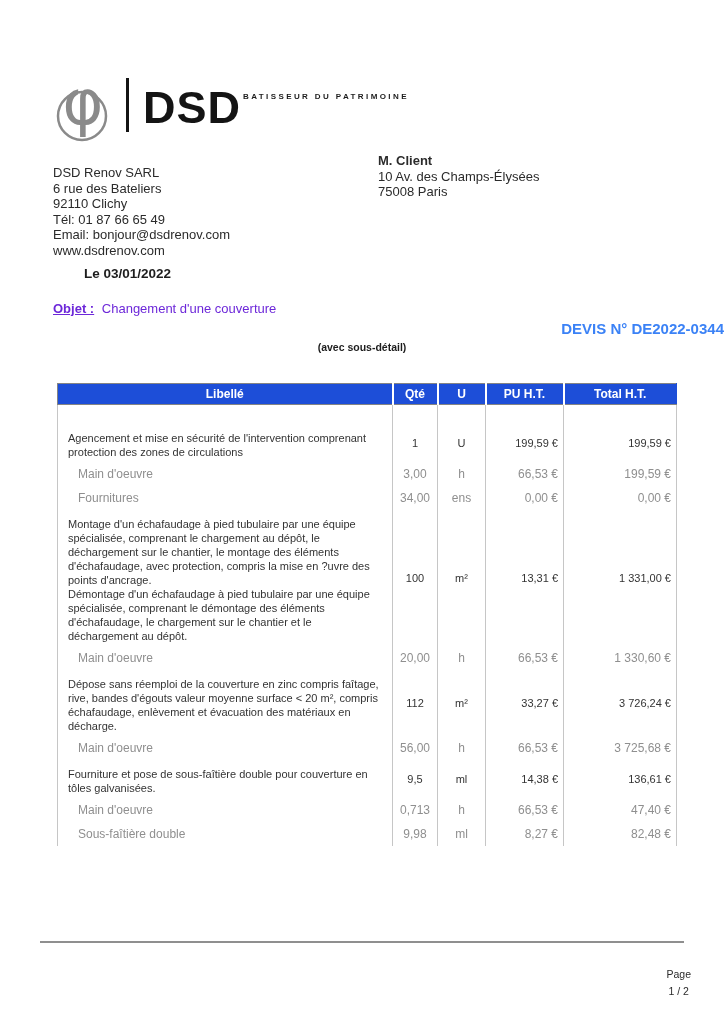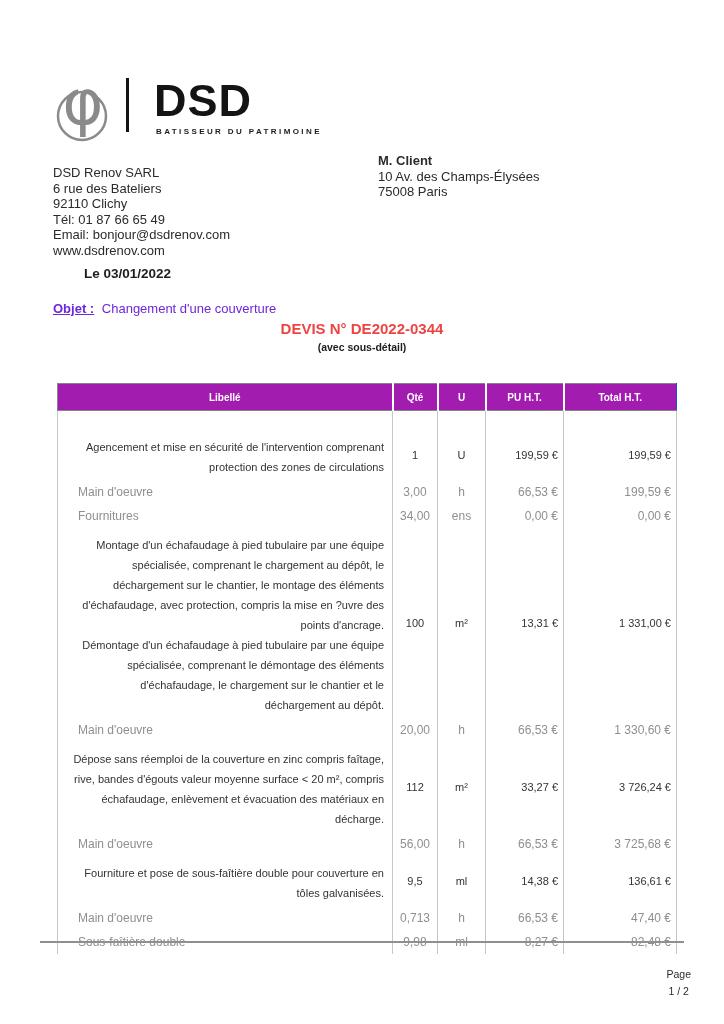--- a/index.html
+++ b/index.html
@@ -17,21 +17,21 @@
   
   .logo-block {
     position: absolute; left: 52px; top: 74px;
     display: flex; align-items: center;
   }
   .logo-mark { display: block; }
   .logo-divider {
     width: 3px; height: 54px; background: #141414;
     margin: 0 14px 6px 10px;
   }
-  .logo-text { display: flex; flex-direction: column; margin-left: 11px; }
+  .logo-text { display: flex; flex-direction: row; }
   .logo-name {
     font-size: 45px; font-weight: 800; letter-spacing: 1px;
     color: #141414; line-height: 42px;
   }
   .logo-tagline {
     font-size: 8px; font-weight: bold; letter-spacing: 2.4px;
     color: #1c1c1c; margin-top: 5px; margin-left: 2px;
   }
 
   
@@ -50,49 +50,49 @@
     position: absolute; left: 53px; top: 266px;
     font-size: 13.5px; font-weight: bold; color: #1d1d1d; padding-left: 31px;
   }
   .objet-line {
     position: absolute; left: 53px; top: 301px;
     font-size: 13px; color: #6d28d9;
   }
   .objet-label { font-weight: bold; text-decoration: underline; margin-right: 4px; }
   .devis-title {
     position: absolute; left: 0; right: 0; top: 320px;
-    text-align: center; font-size: 15px; font-weight: bold; color: #ef4444;
+    text-align: right; font-size: 15px; font-weight: bold; color: #3b82f6;
   }
   .devis-subtitle {
     position: absolute; left: 0; right: 0; top: 341px;
     text-align: center; font-size: 10.5px; font-weight: bold; color: #1d1d1d;
   }
 
   
   table.quote {
     position: absolute; left: 57px; top: 383px;
     width: 619px; border-collapse: collapse; table-layout: fixed;
   }
   table.quote thead th {
-    background: #a21caf; color: #ffffff;
-    font-size: 10px; font-weight: bold; text-align: center;
-    padding: 3px 2px; height: 27px;
+    background: #1d4ed8; color: #ffffff;
+    font-size: 12px; font-weight: bold; text-align: center;
+    padding: 3px 2px; height: 21px;
     border-top: 1px solid #848484; border-bottom: 1px solid #848484;
     border-right: 2px solid #ffffff;
   }
   table.quote thead th:first-child { border-left: 1px solid #848484; }
   table.quote thead th:last-child  { border-right: 1px solid #1d4ed8; }
   table.quote tbody td {
     border-left: 1px solid #c6c6c6; border-right: 1px solid #c6c6c6;
   }
   tr.spacer-row td { height: 19px; }
   tr.row-main td { font-size: 11px; color: #333333; vertical-align: middle; }
   tr.row-main td.col-libelle {
-    padding: 7px 8px 3px 10px; line-height: 20px;
-    white-space: pre-line; text-align: right; vertical-align: top;
+    padding: 7px 8px 3px 10px; line-height: 14px;
+    white-space: pre-line; text-align: left; vertical-align: top;
   }
   td.col-qte, td.col-u { text-align: center; }
   td.col-pu, td.col-total { text-align: right; padding-right: 5px; }
   tr.row-sub td { font-size: 12px; color: #8f8f8f; }
   tr.row-sub td.col-libelle { padding: 5px 8px 5px 20px; text-align: left; }
 
   
   .footer-line {
     position: absolute; left: 40px; top: 941px; width: 644px;
     border-top: 2px solid #8f8f8f;

